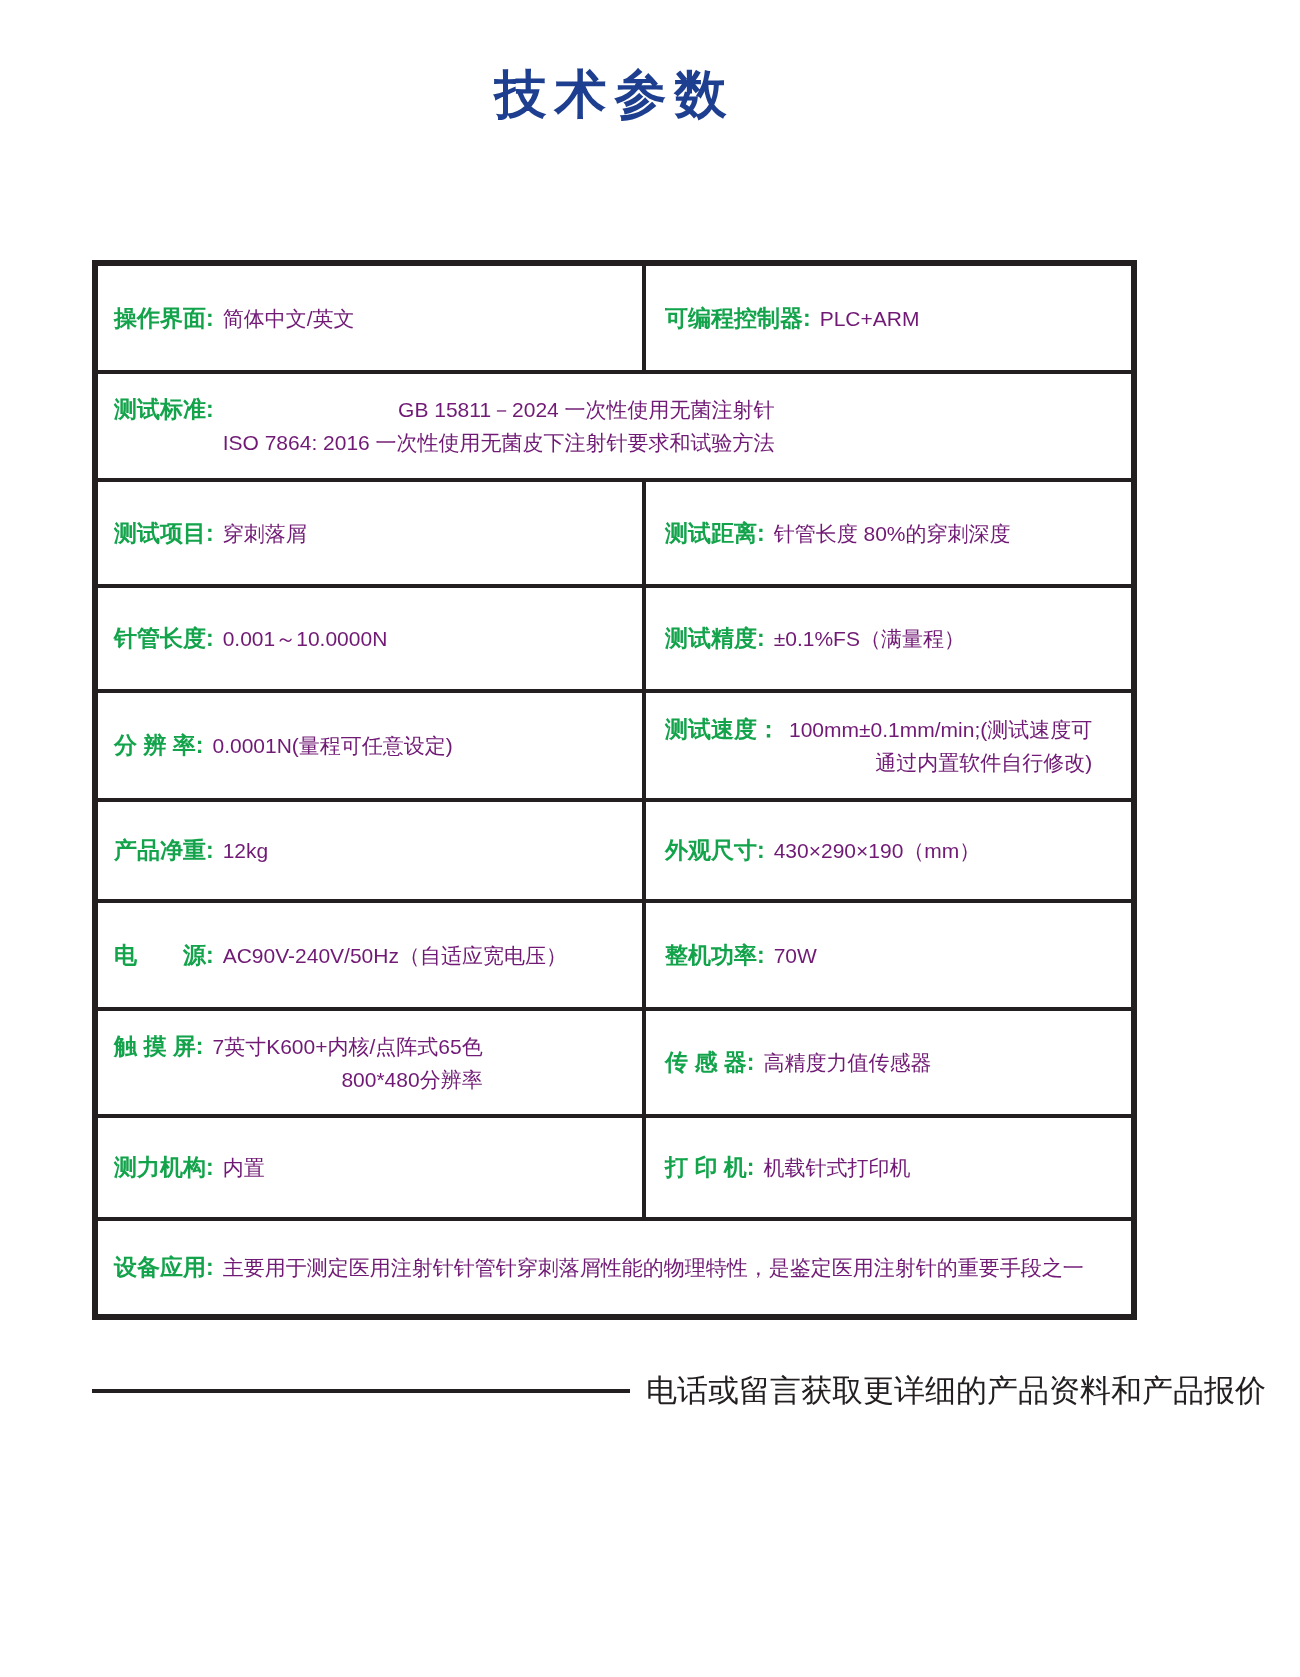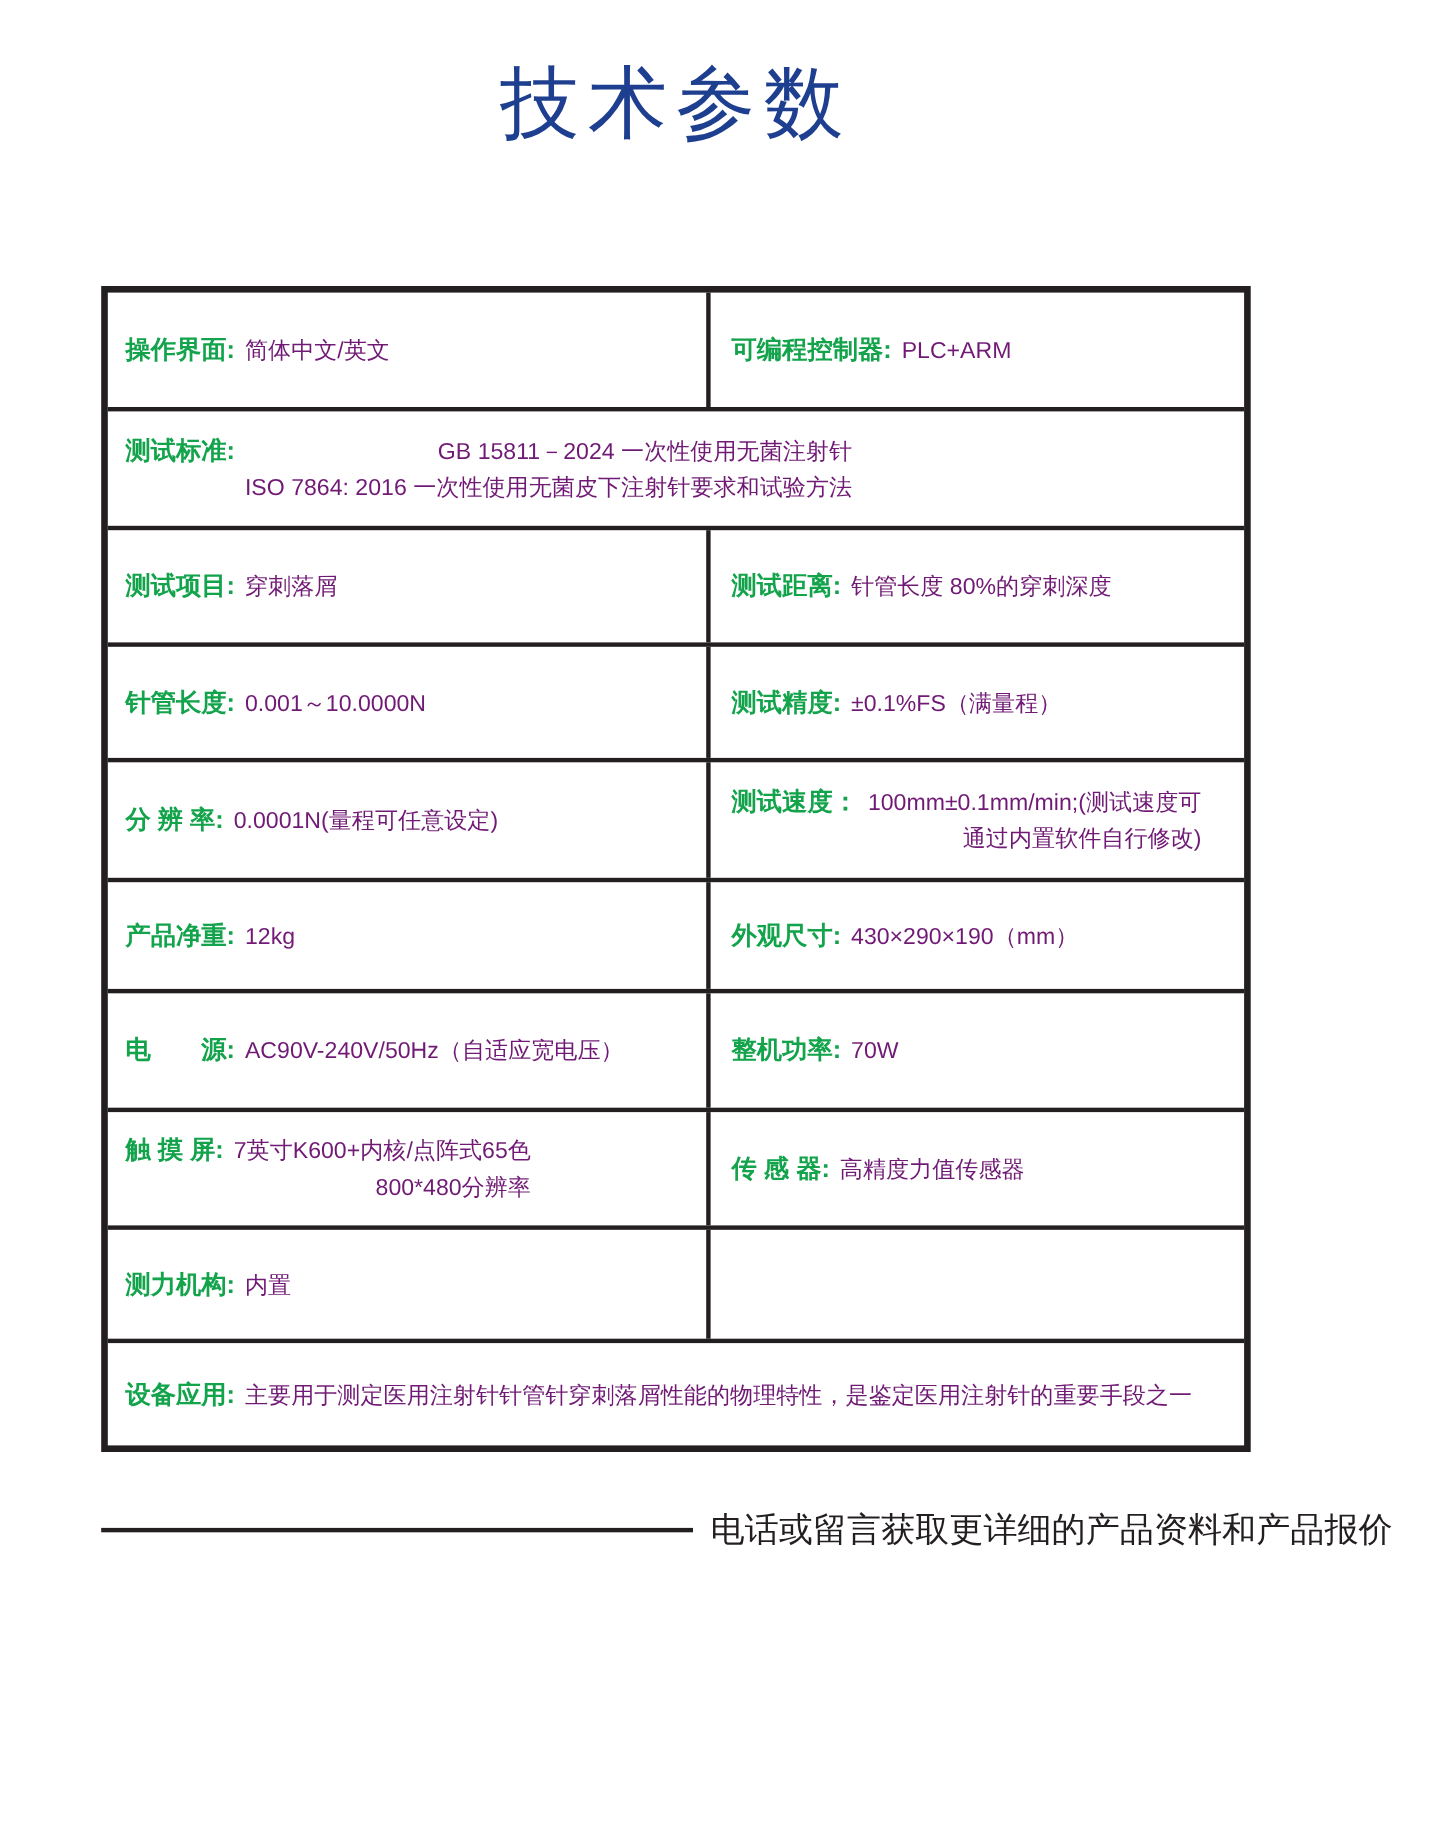--- a/index.html
+++ b/index.html
@@ -7,21 +7,21 @@
   body {
     width:1300px; height:1677px;
     font-family:"Liberation Sans","DejaVu Sans",sans-serif;
     color:#231f20;
   }
   .page { position:relative; width:1300px; height:1677px; background:#ffffff; overflow:hidden; }
 
   
   .header { position:absolute; left:92px; top:52px; width:1045px; text-align:center; color:#1e3f8f; }
   .subtitle { font-size:27px; line-height:32px; font-weight:bold; letter-spacing:0.5px; }
-  .title { font-size:72px; line-height:80px; font-weight:normal; letter-spacing:8px; margin-top:2px; }
+  .title { font-size:52px; line-height:80px; font-weight:bold; letter-spacing:8px; margin-top:2px; }
 
   
   .spec-table { position:absolute; left:92px; top:260px; width:1045px; border:6px solid #231f20; background:#ffffff;text-align:right; }
   .row { display:flex; border-top:4px solid #231f20; }
   .row:first-child { border-top:none; }
   .r0{height:104px}.r1{height:108px}.r2{height:106px}.r3{height:105px}.r4{height:109px}
   .r5{height:101px}.r6{height:108px}.r7{height:107px}.r8{height:103px}.r9{height:97px}
   .cell { display:flex; align-items:center; padding-left:16px; padding-right:10px; }
   .cell.left  { width:548px; border-right:4px solid #231f20; flex:none; }
   .cell.right { flex:1; padding-left:19px; }
@@ -196,20 +196,28 @@
 
     <div class="row r8">
       <div class="cell left">
         <div class="content">
           <span class="label">测力机构:</span>
           <span class="value">
               <span class="ln">内置</span>
             </span>
         </div>
       </div>
+      <div class="cell right">
+        <div class="content">
+          <span class="label">打 印 机:</span>
+          <span class="value">
+              <span class="ln">机载针式打印机</span>
+            </span>
+        </div>
+      </div>
     </div>
 
     <div class="row r9">
       <div class="cell full">
         <div class="content">
           <span class="label">设备应用:</span>
           <span class="value">
               <span class="ln">主要用于测定医用注射针针管针穿刺落屑性能的物理特性，是鉴定医用注射针的重要手段之一</span>
             </span>
         </div>

